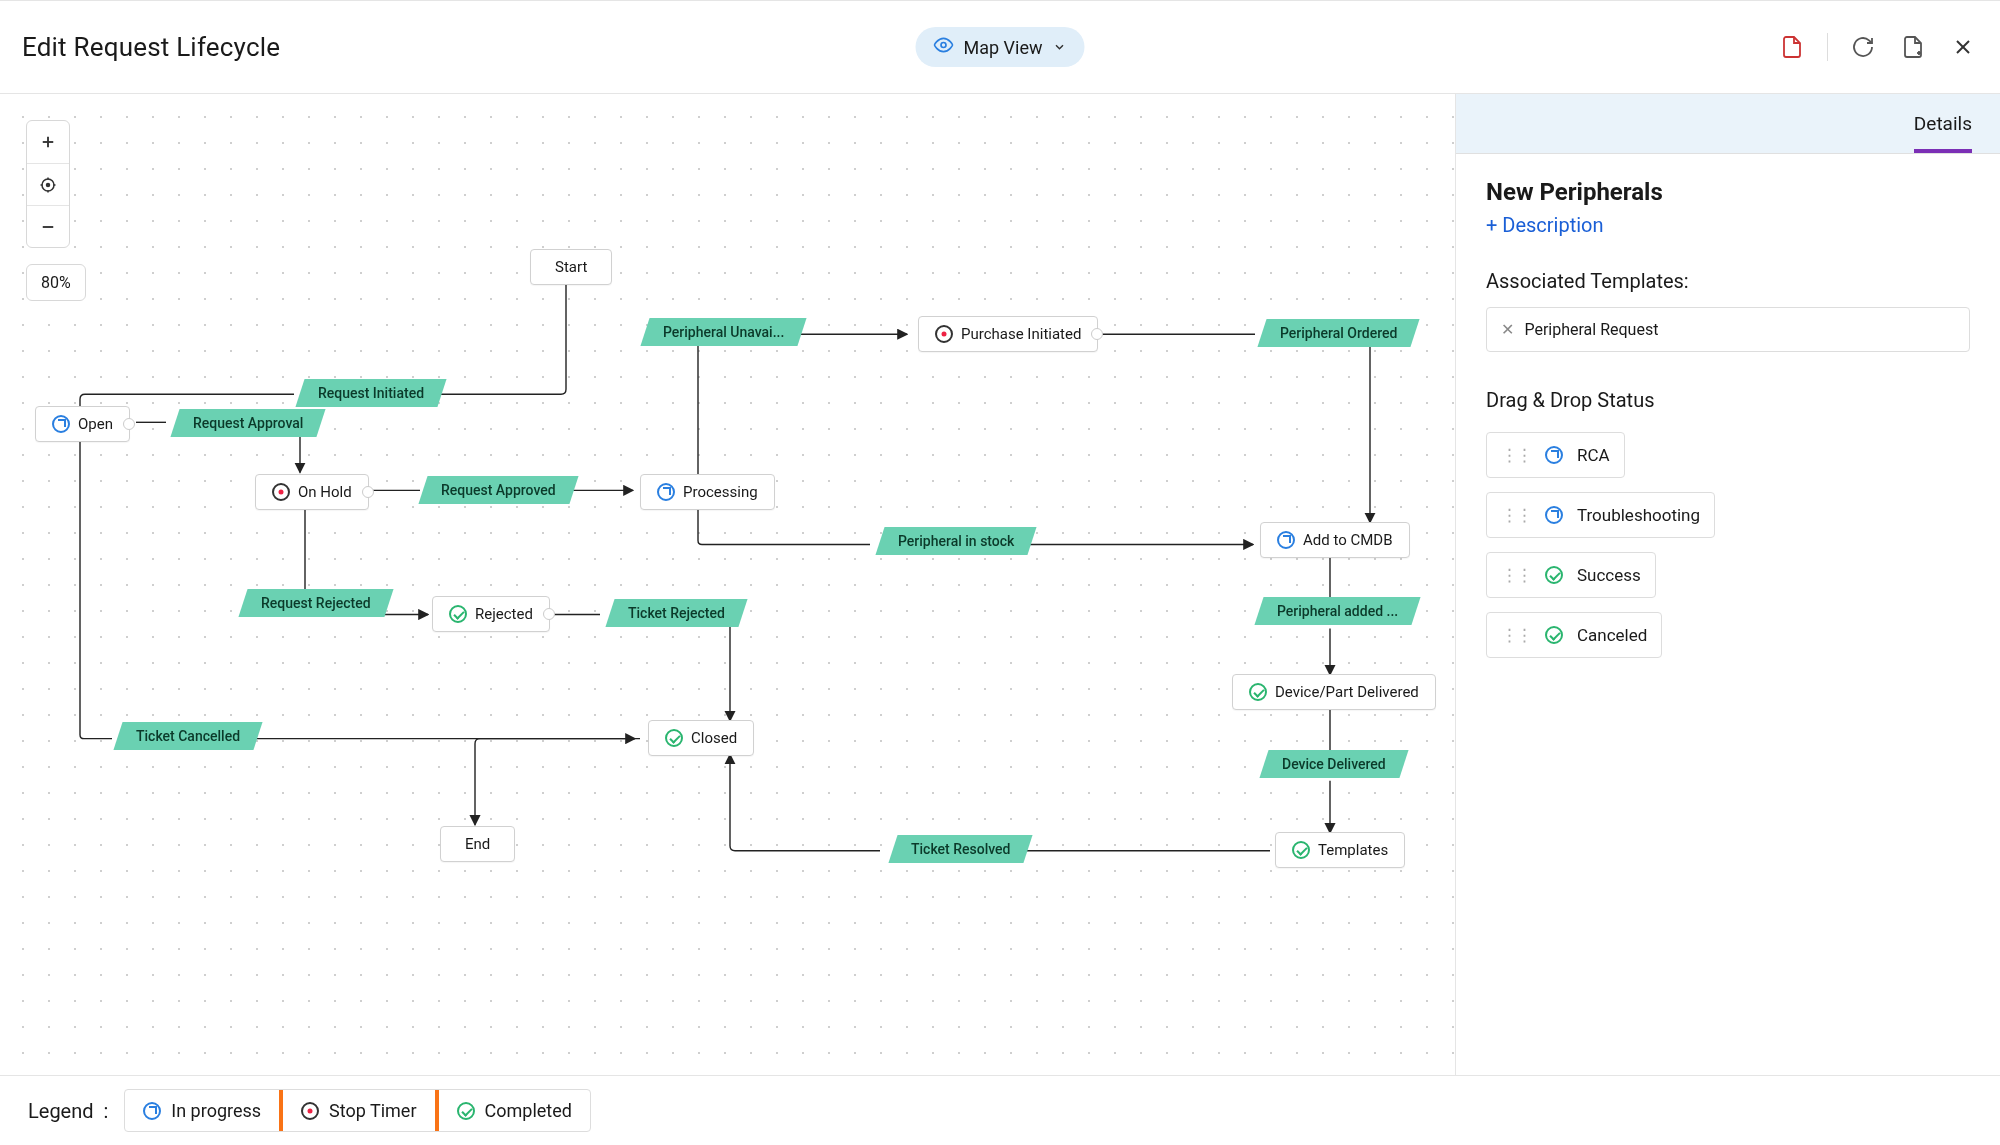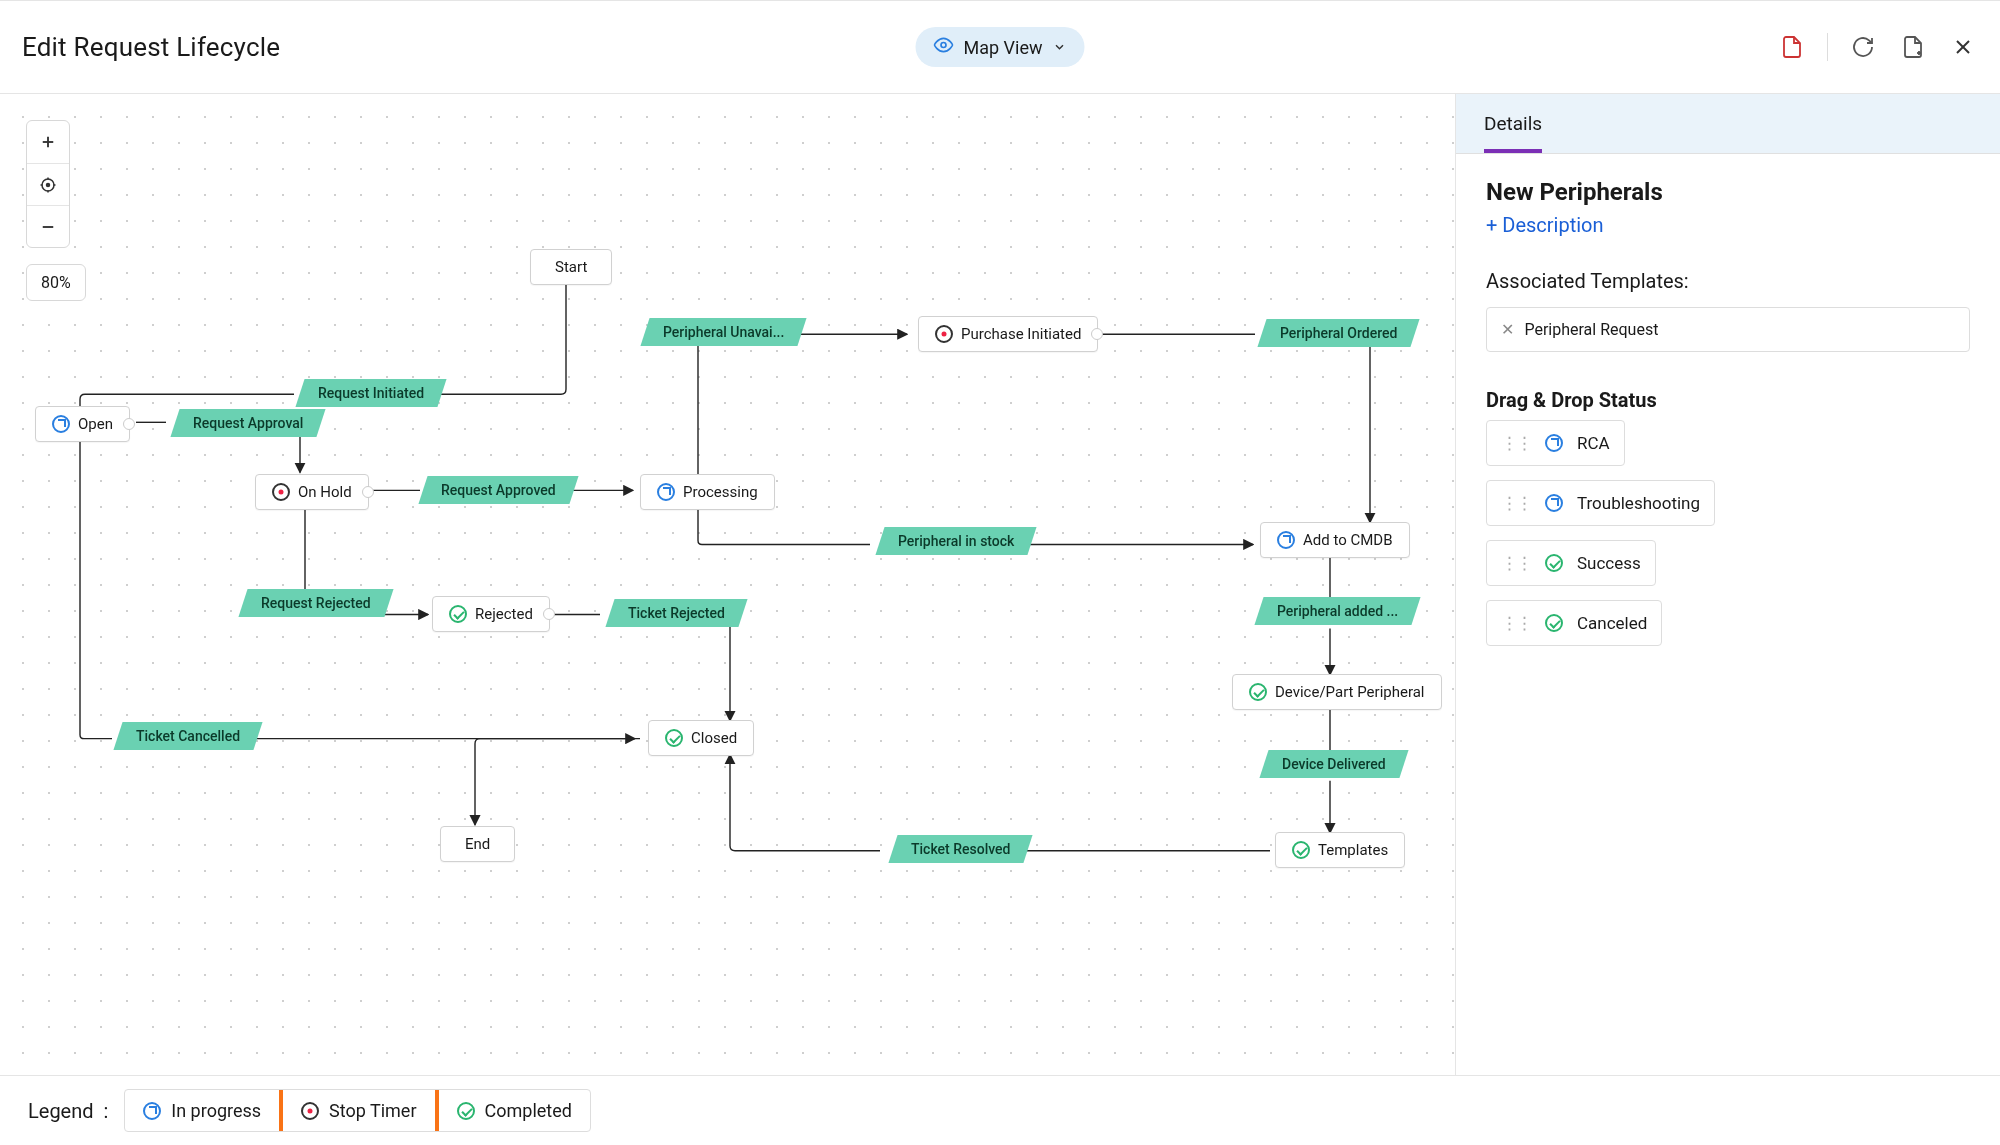--- a/index.html
+++ b/index.html
@@ -40,29 +40,29 @@
 .ico { width: 18px; height: 18px; display: inline-flex; align-items: center; justify-content: center; }
 .ico-progress { border: 2px solid #2a7fe0; border-radius: 50%; position: relative; }
 .ico-progress::after { content: ""; position: absolute; width: 6px; height: 6px; border-top: 2px solid #2a7fe0; border-right: 2px solid #2a7fe0; top: 2px; right: 2px; }
 .ico-stop{position:relative}
 .ico-stop::before{content:"";position:absolute;inset:0;border:2px solid #333;border-radius:50%}
 .ico-stop::after{content:"";position:absolute;top:50%;left:50%;width:5px;height:5px;background:#e24;border-radius:50%;transform:translate(-50%,-50%)}
 .ico-complete { border: 2px solid #2ab56f; border-radius: 50%; position: relative; }
 .ico-complete::after { content: ""; position: absolute; left: 3px; top: 4px; width: 8px; height: 4px; border-left: 2px solid #2ab56f; border-bottom: 2px solid #2ab56f; transform: rotate(-45deg); }
 
 
-.tabbar { background: #eaf3fa; border-bottom: 1px solid #e0e0e0; padding: 0 28px; }
+.tabbar { background: #eaf3fa; border-bottom: 1px solid #e0e0e0; padding: 0 28px; text-align: right; }
 .tab { display: inline-block; padding: 18px 0 14px; font-size: 19px; border-bottom: 4px solid #7b2fb5; }
 .side-body { padding: 24px 30px; }
 .side-title { font-size: 24px; font-weight: 700; margin-bottom: 7px; }
 .add-desc { color: #1a5fd6; font-size: 20px; margin-bottom: 32px; display: inline-block; cursor: pointer; }
 .assoc-label { font-size: 20px; margin-bottom: 14px; }
 .chip-box { border: 1px solid #ddd; border-radius: 4px; padding: 12px 14px; display: flex; align-items: center; gap: 10px; margin-bottom: 36px; }
 .chip-box .x { color: #888; cursor: pointer; font-size: 16px; }
-.dd-label { font-size: 20px; font-weight: 700; margin-bottom: 8px; }
+.dd-label { font-size: 20px; font-weight: 400; margin-bottom: 20px; }
 .status-item { display: flex; align-items: center; gap: 14px; border: 1px solid #ddd; border-radius: 4px; padding: 12px 14px; margin-bottom: 14px; width: fit-content; cursor: grab; font-size: 17px; }
 .grip { color: #aaa; letter-spacing: -2px; }
 
 
 .footer { position: absolute; bottom: 0; left: 0; right: 0; height: 70px; border-top: 1px solid #e5e5e5; display: flex; align-items: center; padding: 0 28px; background: #fff; }
 .legend-label { font-size: 20px; margin-right: 16px; }
 .legend-box { display: flex; border: 1px solid #ddd; border-radius: 4px; overflow: hidden; }
 .legend-item { display: flex; align-items: center; gap: 10px; padding: 10px 18px; font-size: 18px; text-align: right; }
 .legend-item + .legend-item { border-left: 4px solid #f97316; }
 .footer-btns { margin-left: auto; display: flex; gap: 14px; }
@@ -236,21 +236,21 @@
       <div class="port" style="right:-6px;top:50%;transform:translateY(-50%)"></div>
     </div>
 
     <div class="node" style="left:648px;top:626px">
       <span class="ico ico-complete"></span>
       <span>Closed</span>
     </div>
 
     <div class="node" style="left:1232px;top:580px">
       <span class="ico ico-complete"></span>
-      <span>Device/Part Peripheral</span>
+      <span>Device/Part Delivered</span>
     </div>
 
     <div class="node" style="left:1275px;top:738px">
       <span class="ico ico-complete"></span>
       <span>Templates</span>
     </div>
 
     <div class="node simple" style="left:440px;top:732px">
         <span>End</span>
       </div>

